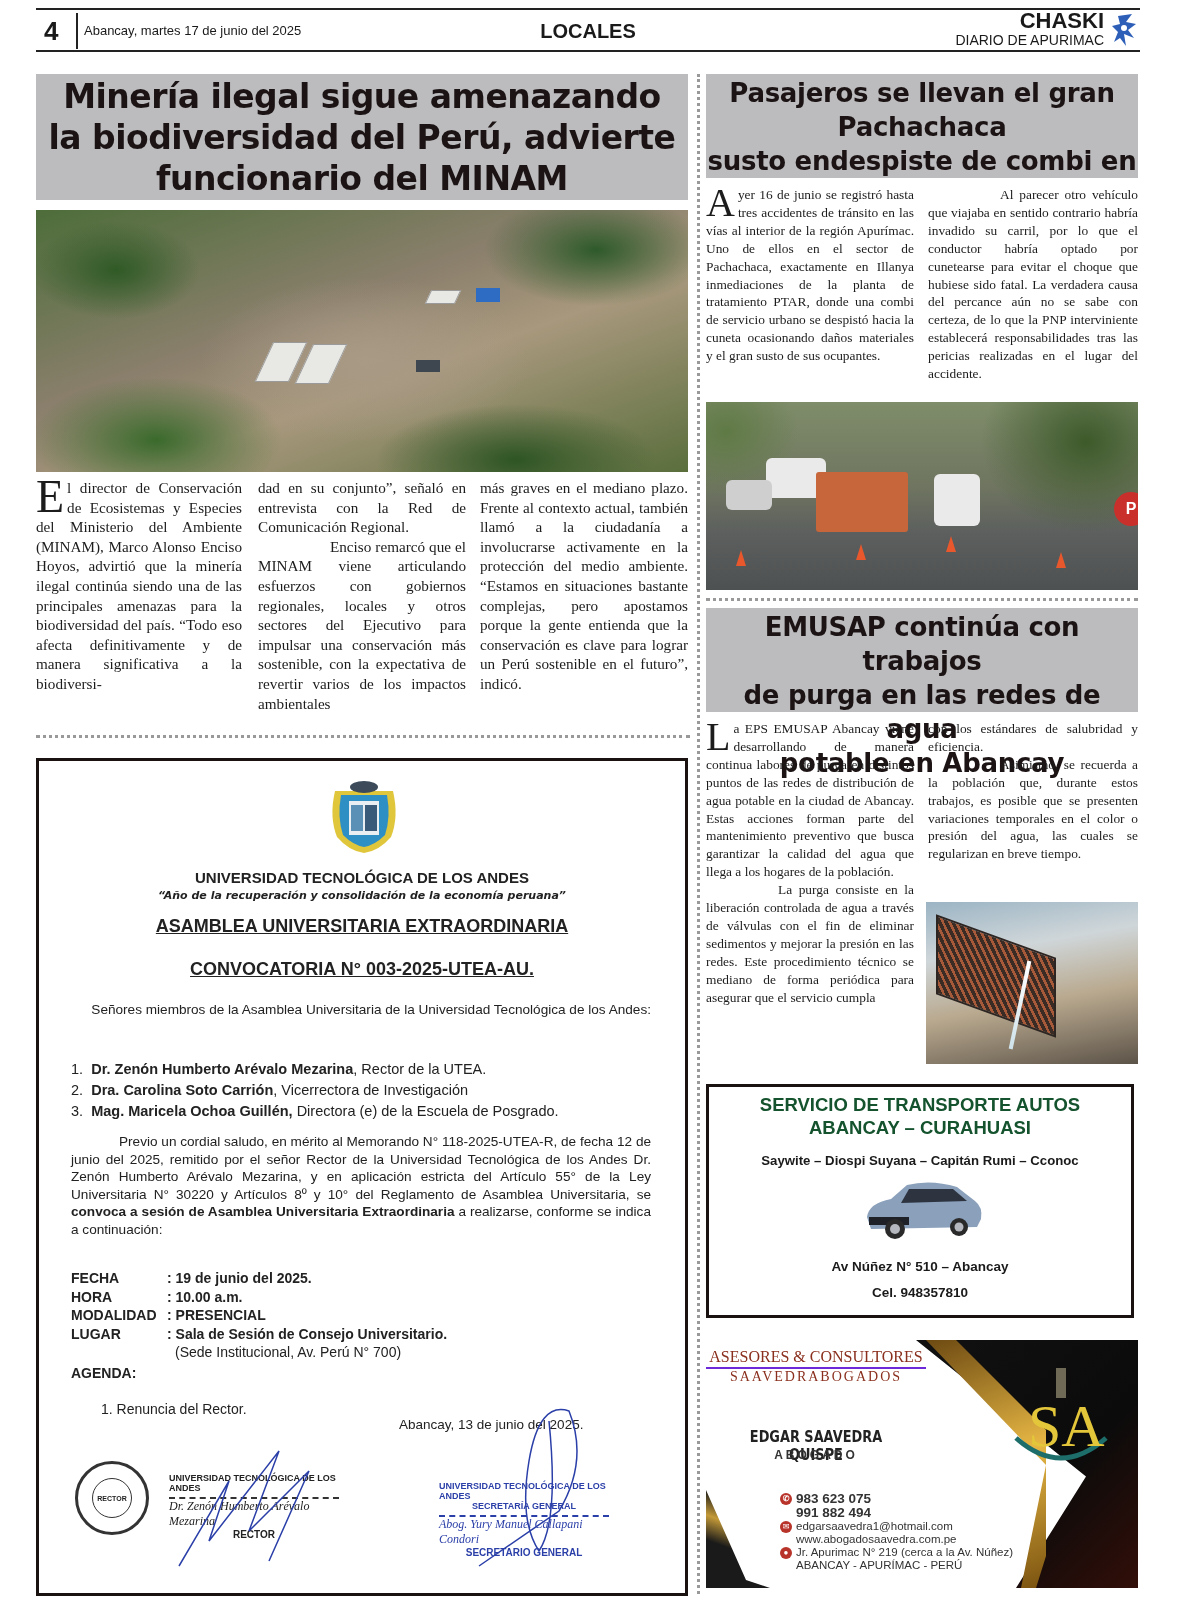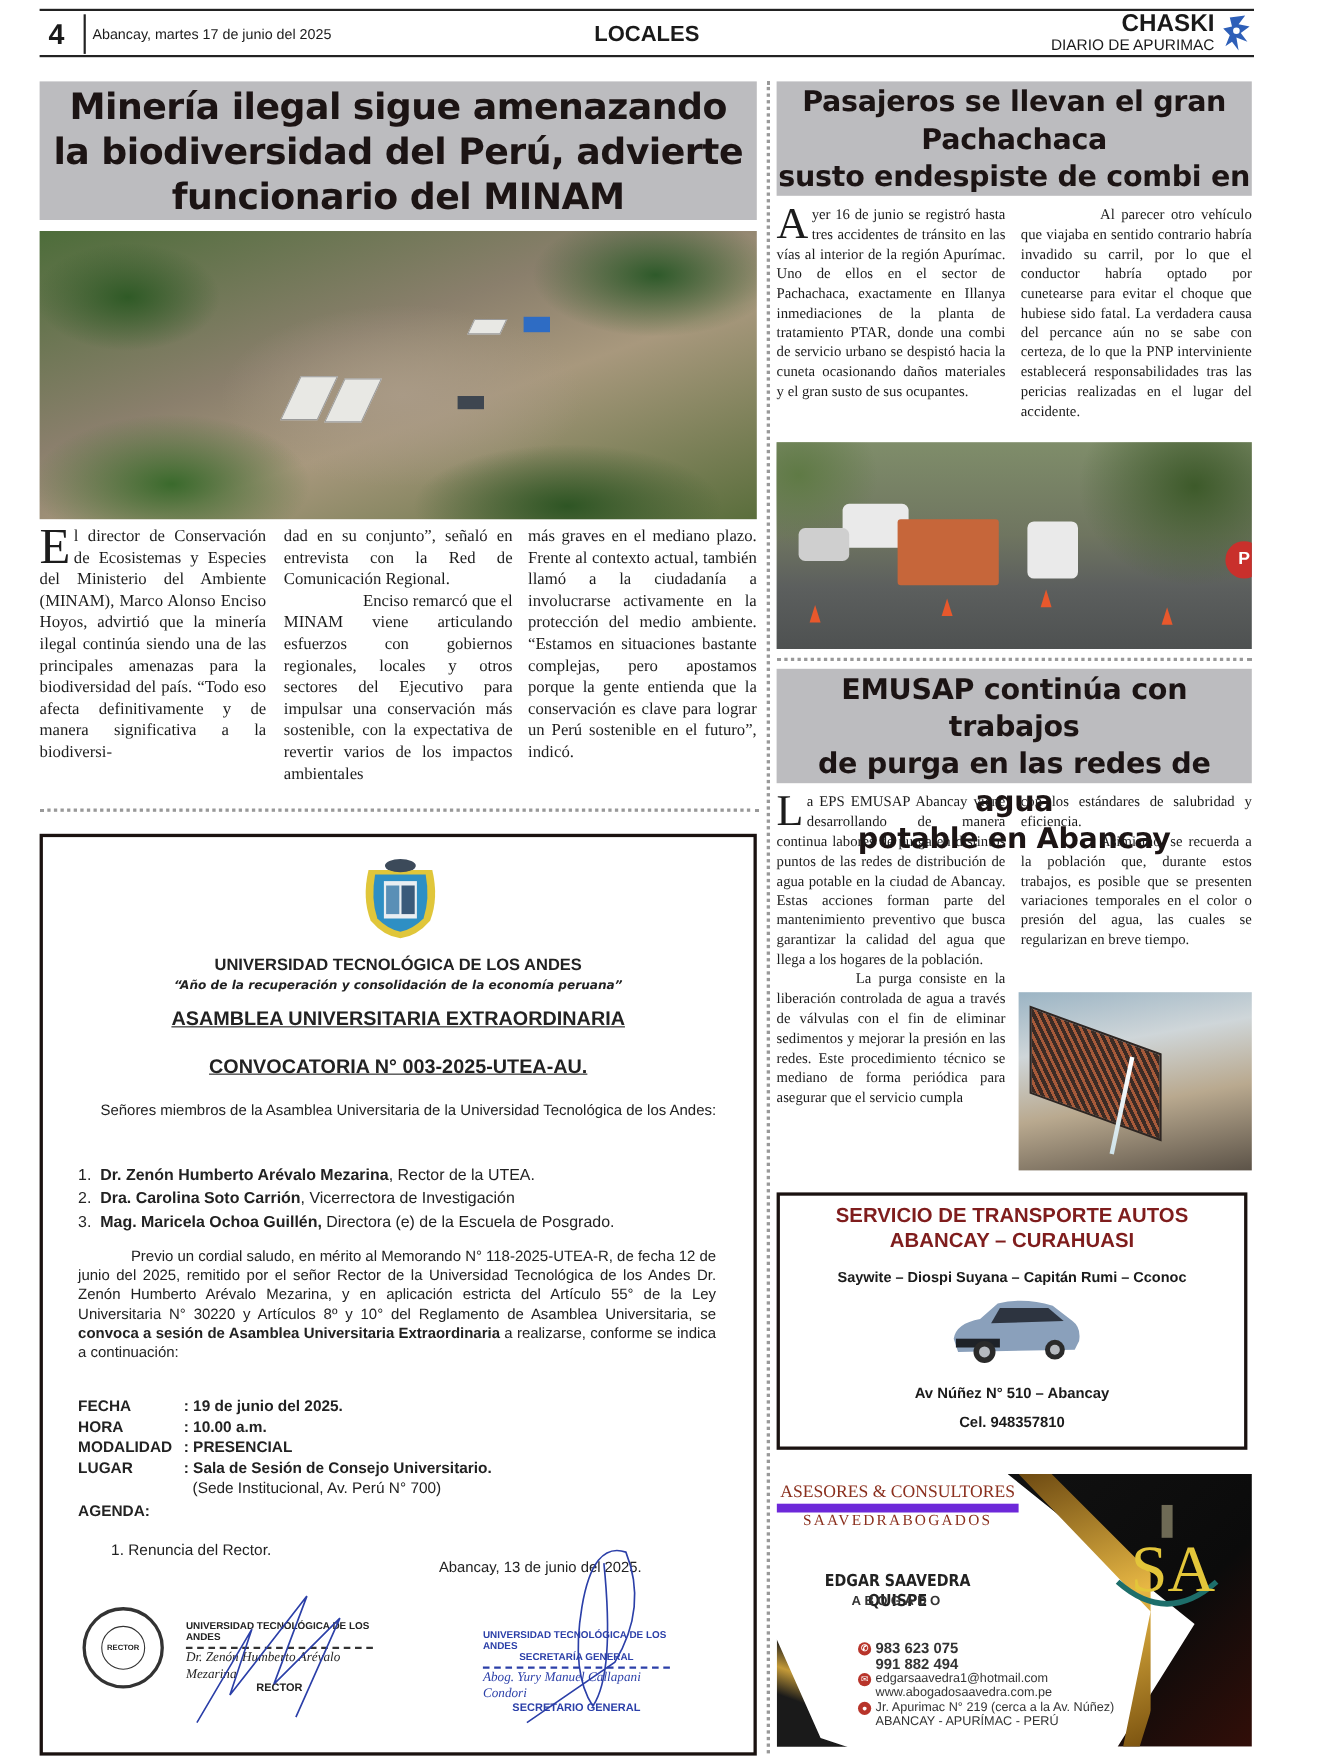--- a/index.html
+++ b/index.html
@@ -88,35 +88,35 @@
   .seal-inner { position: absolute; left: 14px; top: 14px; width: 40px; height: 40px; border-radius: 50%; border: 1px solid #333; font-size: 7px; text-align: center; line-height: 40px; font-weight: bold; }
   .sig-block { position: absolute; font-size: 9px; }
   .sig-line { border-top: 2px dashed #333; margin-top: 4px; }
   .sig-name { font-family: "Liberation Serif", serif; font-style: italic; font-size: 12px; }
   .sig-role { font-size: 10px; text-align: center; font-weight: bold; }
   .sig-scribble { position: absolute; pointer-events: none; }
 
   
   .ad-transport { position: absolute; left: 706px; top: 1084px; width: 428px; height: 234px;
     border: 3px solid #1a1210; font-family: "Liberation Sans", sans-serif; text-align: center; background: #fff; }
-  .ad-t-title { position: absolute; left: 0; width: 100%; top: 6px; font-weight: bold; font-size: 18.5px; line-height: 23px; color: #7f1d1d; }
+  .ad-t-title { position: absolute; left: 0; width: 100%; top: 6px; font-weight: bold; font-size: 18.5px; line-height: 23px; color: #14532d; }
   .ad-t-routes { position: absolute; left: 0; width: 100%; top: 66px; font-weight: bold; font-size: 13.2px; }
   .ad-car { position: absolute; left: 152px; top: 86px; width: 124px; height: 70px; }
   .ad-t-address { position: absolute; left: 0; width: 100%; top: 172px; font-weight: bold; font-size: 13.5px; }
   .ad-t-phone { position: absolute; left: 0; width: 100%; top: 198px; font-weight: bold; font-size: 13.5px; }
 
   .ad-lawyer { position: absolute; left: 706px; top: 1340px; width: 432px; height: 248px; overflow: hidden; background: #fff; }
   .law-dark { position: absolute; left: 210px; top: 0; width: 260px; height: 248px; background: linear-gradient(135deg, #111 0%, #0b0b0b 55%, #3a0f08 100%);
     clip-path: polygon(0 0, 100% 0, 100% 100%, 100px 100%, 170px 55%); }
   .law-gold { position: absolute; left: 220px; top: 0; width: 120px; height: 248px; background: linear-gradient(160deg, #6d4a12, #e7b744 50%, #7a520f);
     clip-path: polygon(0 0, 30px 0, 150px 120px, 110px 248px, 95px 248px, 120px 125px); }
   .law-gold-left { position: absolute; left: 0; top: 150px; width: 70px; height: 100px; background: linear-gradient(20deg, #1a1a1a 40%, #c49a38 60%, #1a1a1a 80%);
     clip-path: polygon(0 0, 40px 90px, 70px 100px, 0 100px); }
   .law-firm { position: absolute; left: 0; top: 8px; width: 220px; text-align: center; font-family: "Liberation Serif", serif; color: #8a2f1d; }
-  .law-firm-1 { font-size: 16px; border-bottom: 8px solid #6d28d9; padding-bottom: 1px; }
+  .law-firm-1 { font-size: 16px; border-bottom: 2px solid #6d28d9; padding-bottom: 1px; }
   .law-firm-2 { font-size: 14px; font-weight: normal; letter-spacing: 2px; }
   .law-name { position: absolute; left: 10px; top: 88px; width: 200px; text-align: center; font-family: "DejaVu Sans", sans-serif; font-weight: bold; font-size: 15px; transform: scaleX(0.86); color: #222; }
   .law-role { position: absolute; left: 10px; top: 108px; width: 200px; text-align: center; font-family: "Liberation Sans", sans-serif; font-weight: bold; font-size: 12px; letter-spacing: 3px; color: #333; }
   .law-contact { position: absolute; left: 74px; top: 152px; font-family: "Liberation Sans", sans-serif; color: #333; z-index: 2; }
   .law-contact .line { display: flex; align-items: center; font-size: 13.5px; line-height: 14px; font-weight: bold; }
   .law-contact .line.sm { font-size: 11.5px; line-height: 13px; font-weight: normal; }
   .law-contact .ic { display: inline-block; width: 12px; height: 12px; border-radius: 50%; background: #b8342a; margin-right: 4px; color: #fff; font-size: 8px; text-align: center; line-height: 12px; }
   .law-contact .noic { display: inline-block; width: 16px; }
   .law-logo { position: absolute; left: 300px; top: 28px; width: 110px; height: 110px; }
 </style>

